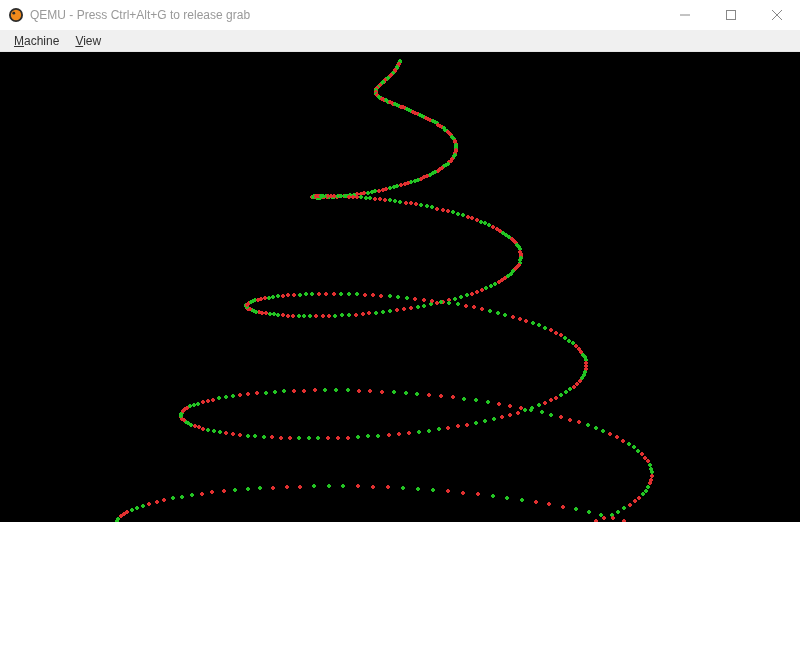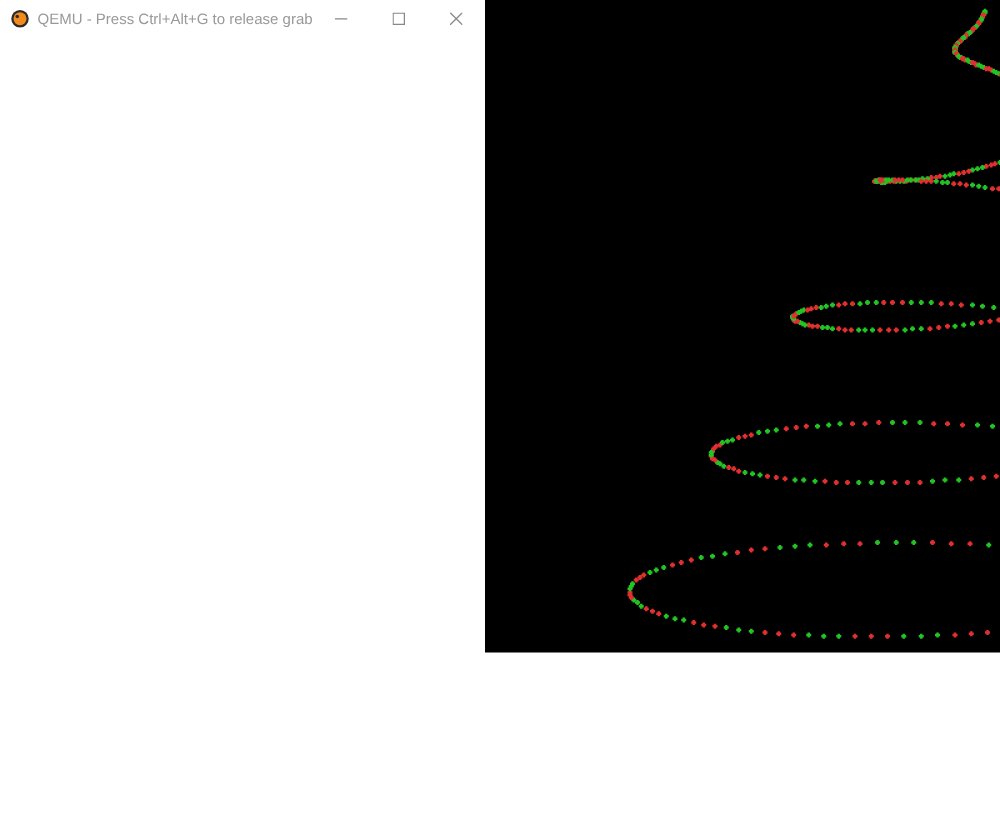--- a/index.html
+++ b/index.html
@@ -1,21 +1,21 @@
 <!DOCTYPE html>
 <html><head>
 <meta charset="utf-8">
 <style>
   * { box-sizing: border-box; margin: 0; padding: 0; }
   html, body { width: 800px; height: 653px; overflow: hidden; font-family: "Segoe UI", Tahoma, sans-serif; }
   body { background: #ffffff; }
 
   .window {
     width: 800px; height: 522px;
-    display: flex; flex-direction: row;
+    display: flex; flex-direction: column;
     background: #ffffff;
   }
 
   
   .titlebar {
     height: 30px;
     display: flex; align-items: center;
     background: #ffffff;
     color: #999;
     font-size: 12px;
@@ -104,20 +104,24 @@
       </div>
       <div class="win-btn">
         <svg viewBox="0 0 10 10">
           <line x1="0" y1="0" x2="10" y2="10" stroke="currentColor" stroke-width="1"></line>
           <line x1="10" y1="0" x2="0" y2="10" stroke="currentColor" stroke-width="1"></line>
         </svg>
       </div>
     </div>
   </div>
 
+  <div class="menubar" id="menubar">
+      <div class="menu-item"><span class="ul">M</span>achine</div>
+      <div class="menu-item"><span class="ul">V</span>iew</div>
+    </div>
 
   <div class="viewport">
     <div class="spiral" id="spiral">
         <div class="dot" style="left: 400px; top: 9.32px; color: rgb(35, 196, 35);"></div>
         <div class="dot" style="left: 399.673px; top: 10.3096px; color: rgb(35, 196, 35);"></div>
         <div class="dot" style="left: 399.295px; top: 11.2949px; color: rgb(35, 196, 35);"></div>
         <div class="dot" style="left: 398.866px; top: 12.2753px; color: rgb(224, 48, 48);"></div>
         <div class="dot" style="left: 398.388px; top: 13.2498px; color: rgb(224, 48, 48);"></div>
         <div class="dot" style="left: 397.863px; top: 14.2176px; color: rgb(224, 48, 48);"></div>
         <div class="dot" style="left: 397.292px; top: 15.1779px; color: rgb(35, 196, 35);"></div>

